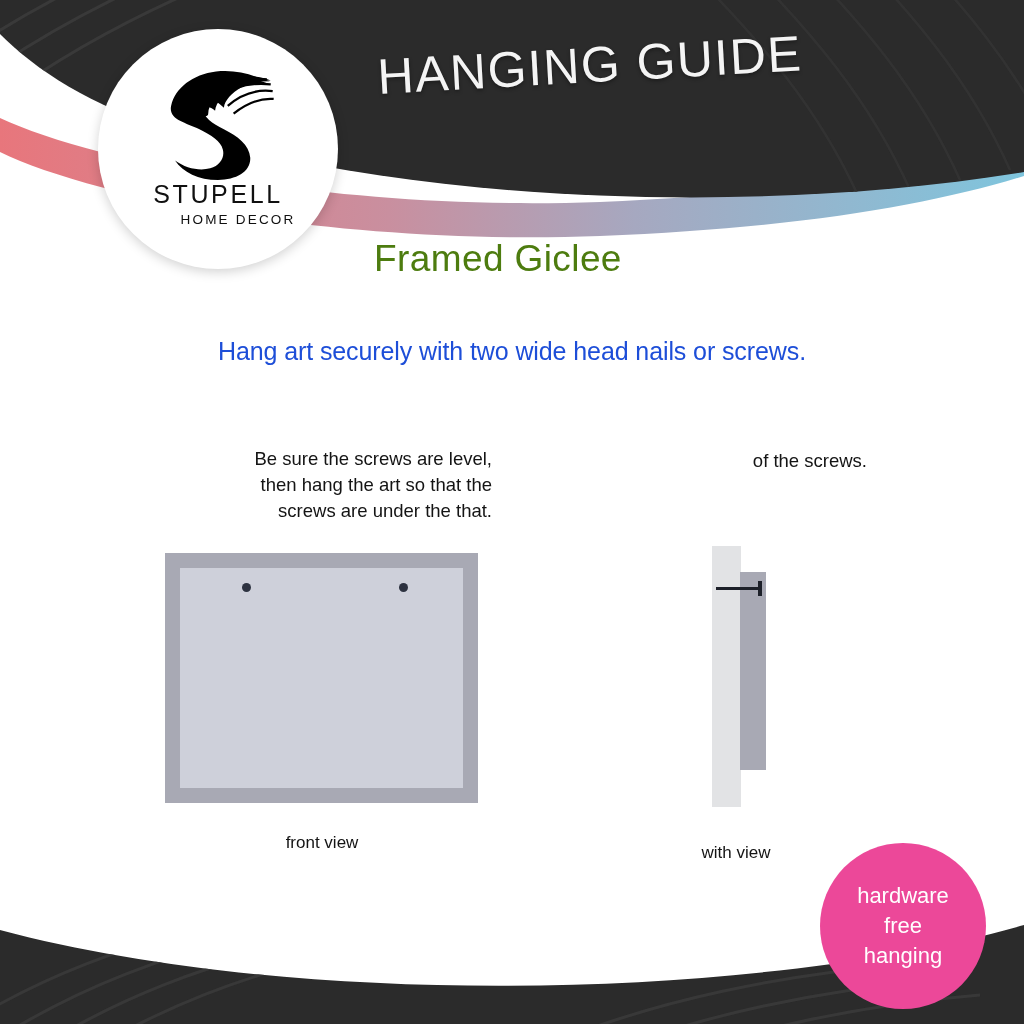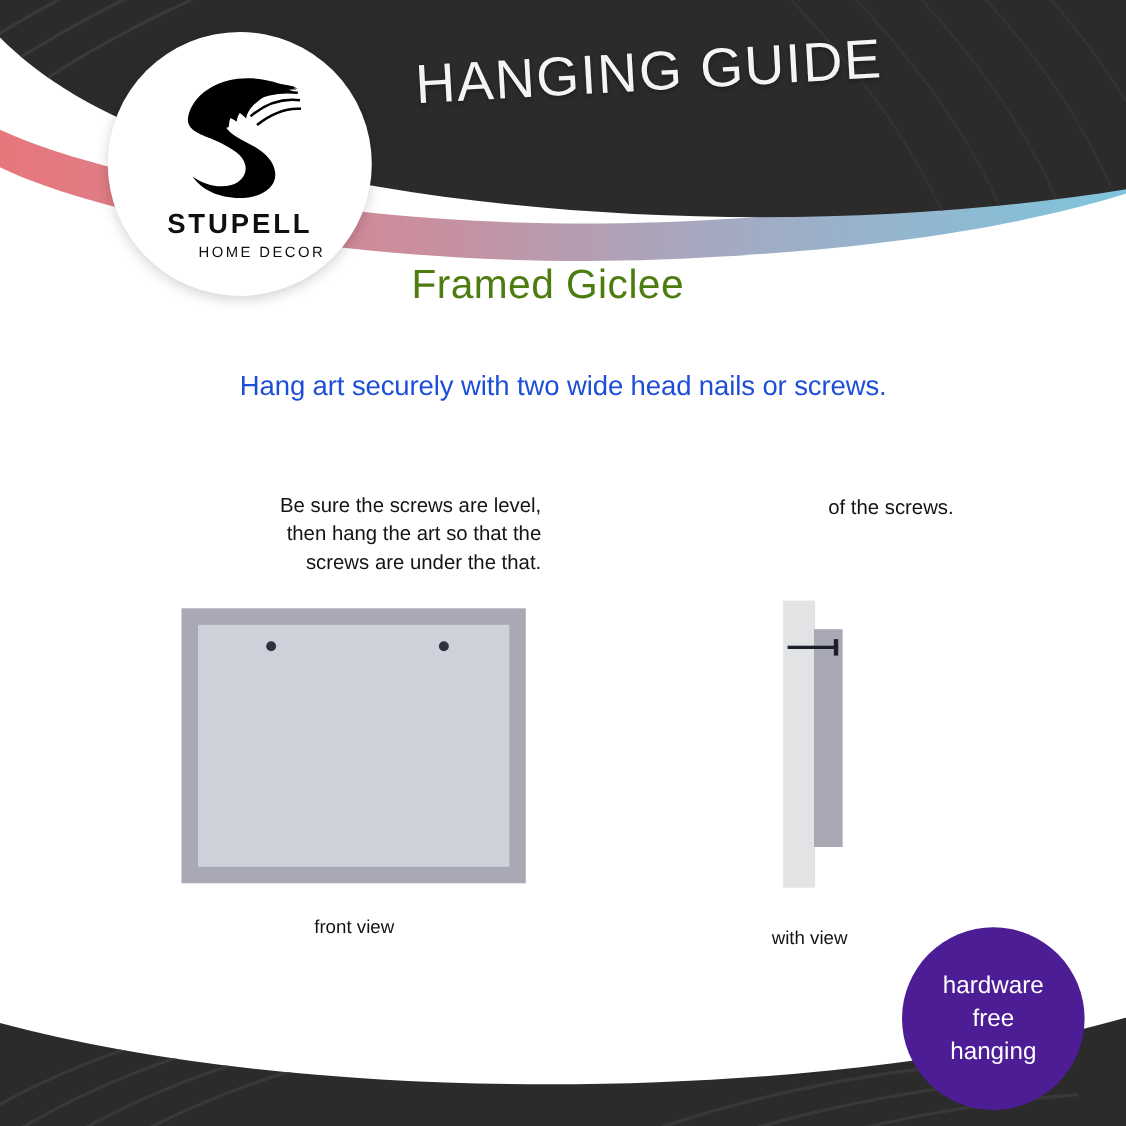--- a/index.html
+++ b/index.html
@@ -45,21 +45,21 @@
     padding-top: 26px;
     box-sizing: border-box;
   }
   #logo-mark { width: 118px; height: 125px; display:block; }
   .logo-word {
     font-family: "Liberation Sans", sans-serif;
     color: #101010;
     letter-spacing: 2.6px;
     text-align: center;
   }
-  #logo-name { font-size: 25px; margin-top: 10px; font-weight: 700; }
+  #logo-name { font-size: 25px; margin-top: 0; font-weight: 400; }
   #logo-sub  { font-size: 13.5px; margin-top: 3px; letter-spacing: 2.2px; margin-left: 40px; }
 
   
   #header-title {
     position: absolute;
     left: 376px;
     top: 48px;
     transform: rotate(-3.2deg);
     transform-origin: left top;
     font-size: 50px;
@@ -184,21 +184,21 @@
   }
 
   
   #hardware-badge {
     position: absolute;
     left: 820px;
     top: 843px;
     width: 166px;
     height: 166px;
     border-radius: 50%;
-    background: #4c1d95;
+    background: #ec4899;
     display: flex;
     flex-direction: column;
     align-items: center;
     justify-content: center;
     color: #ffffff;
     font-size: 22px;
     line-height: 30px;
     font-weight: 400;
     text-align: center;
   }

